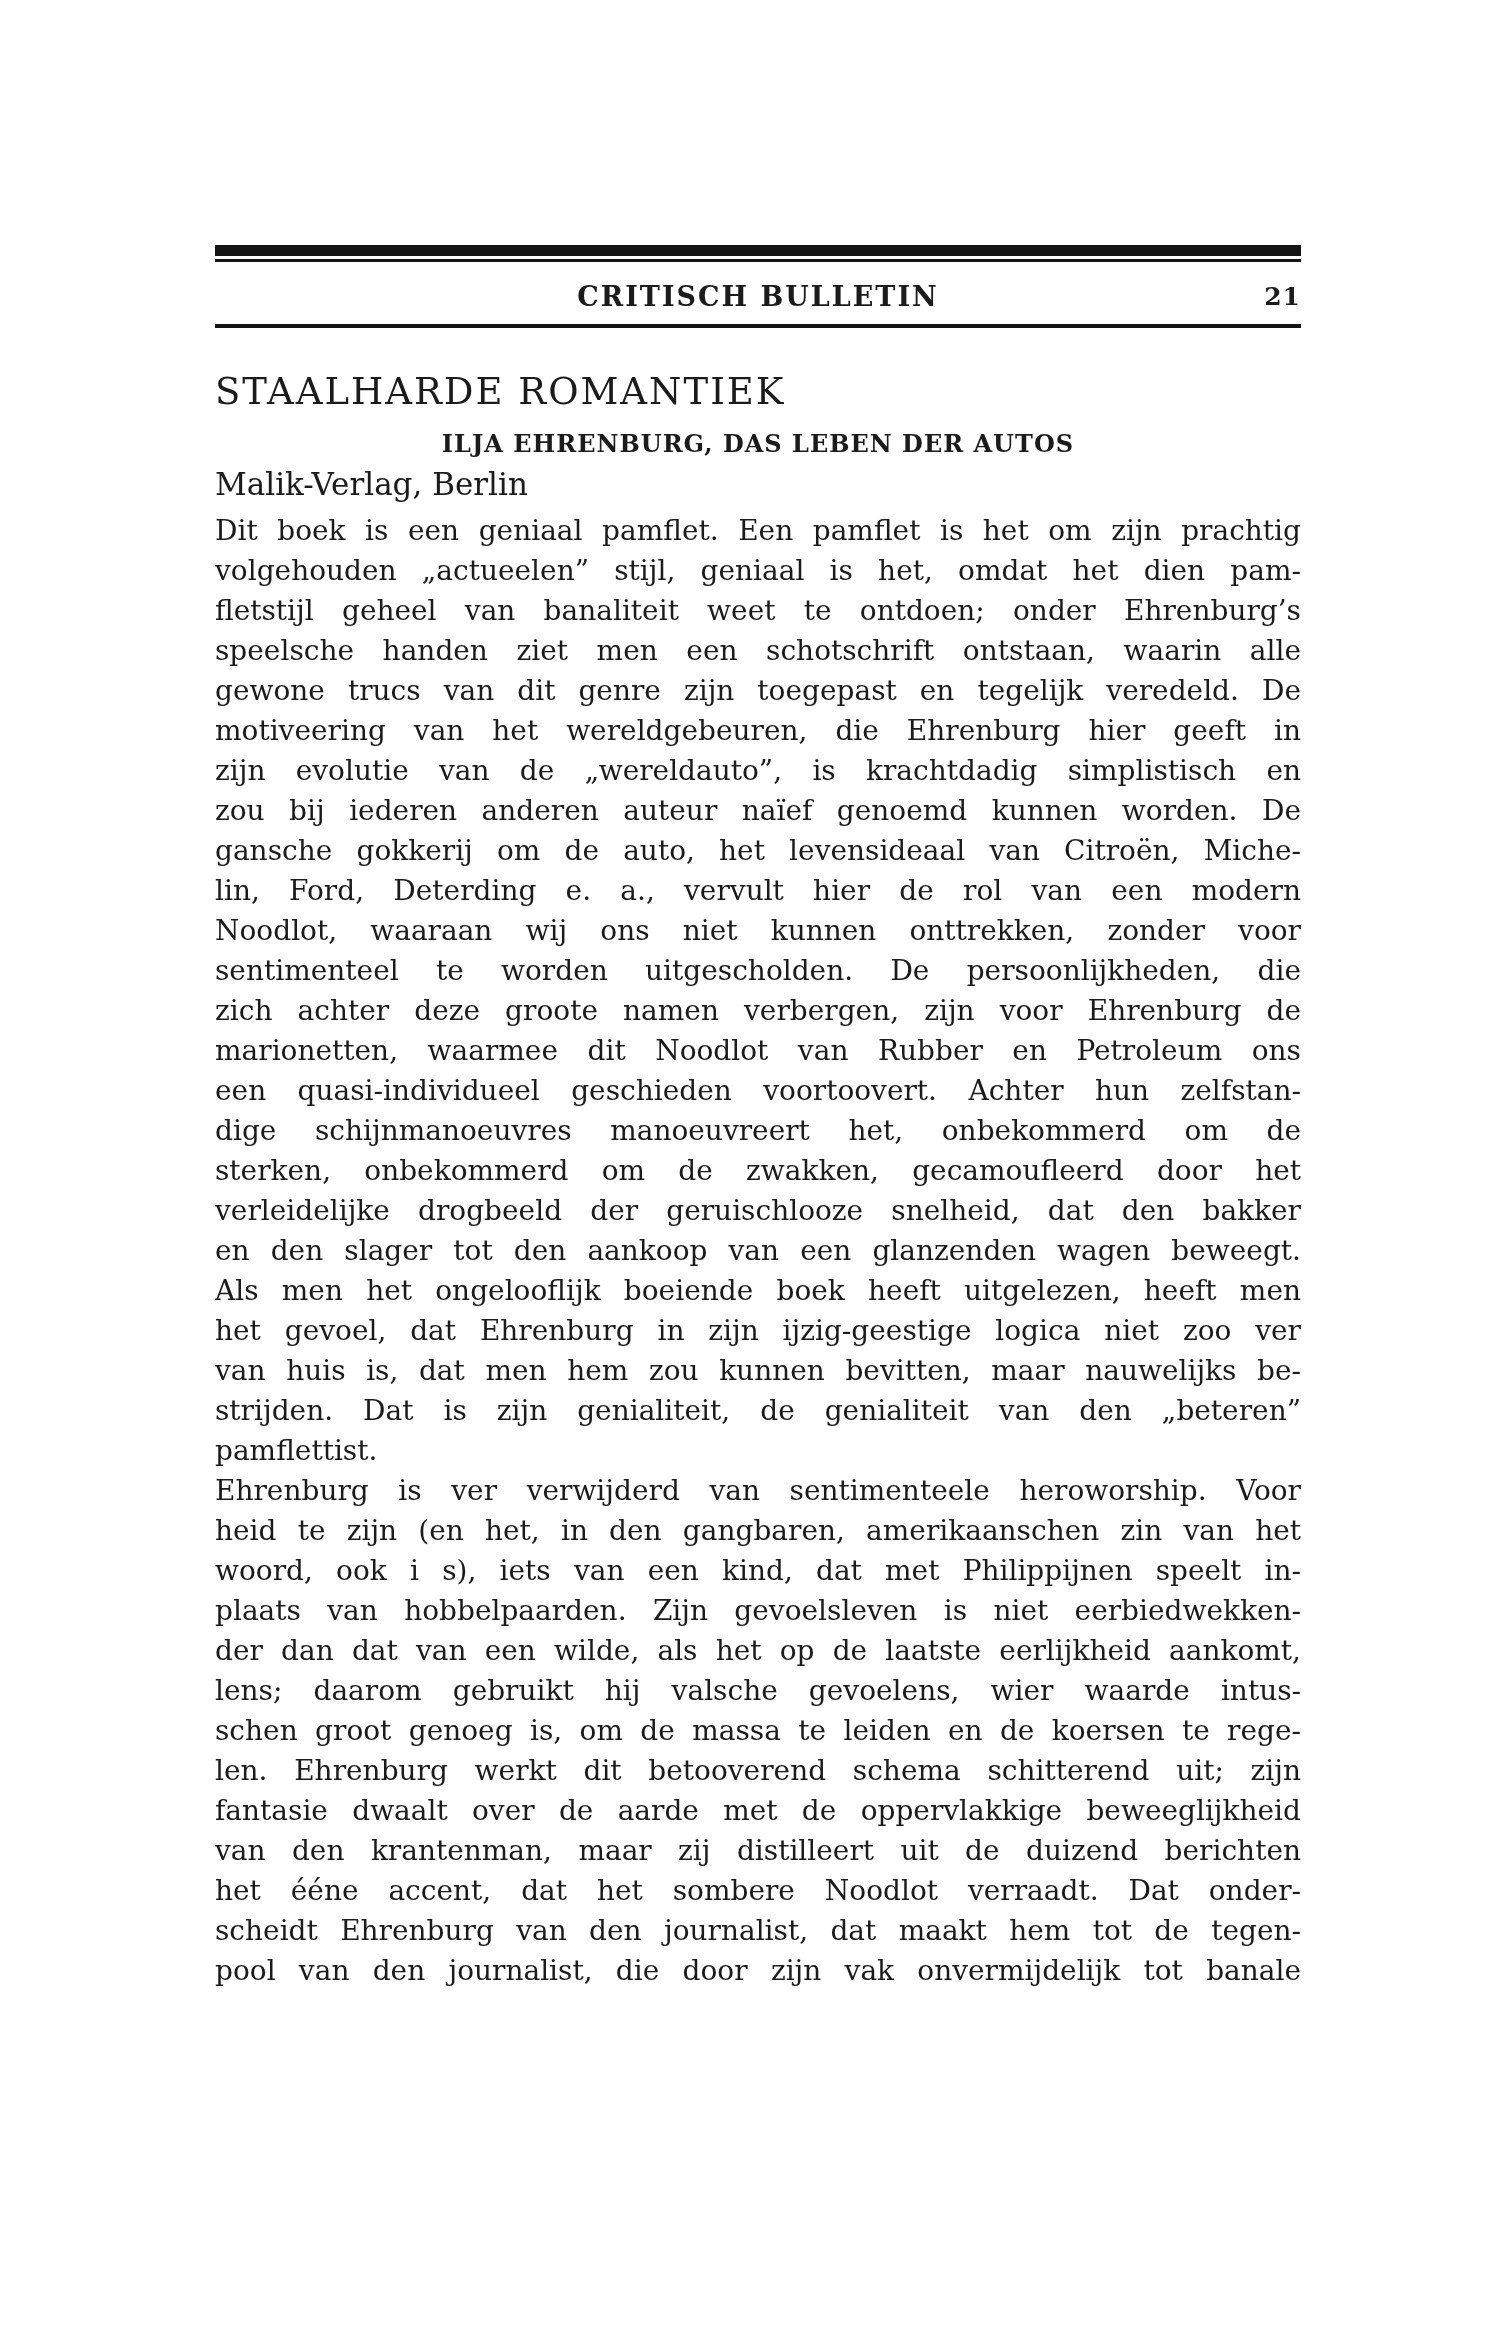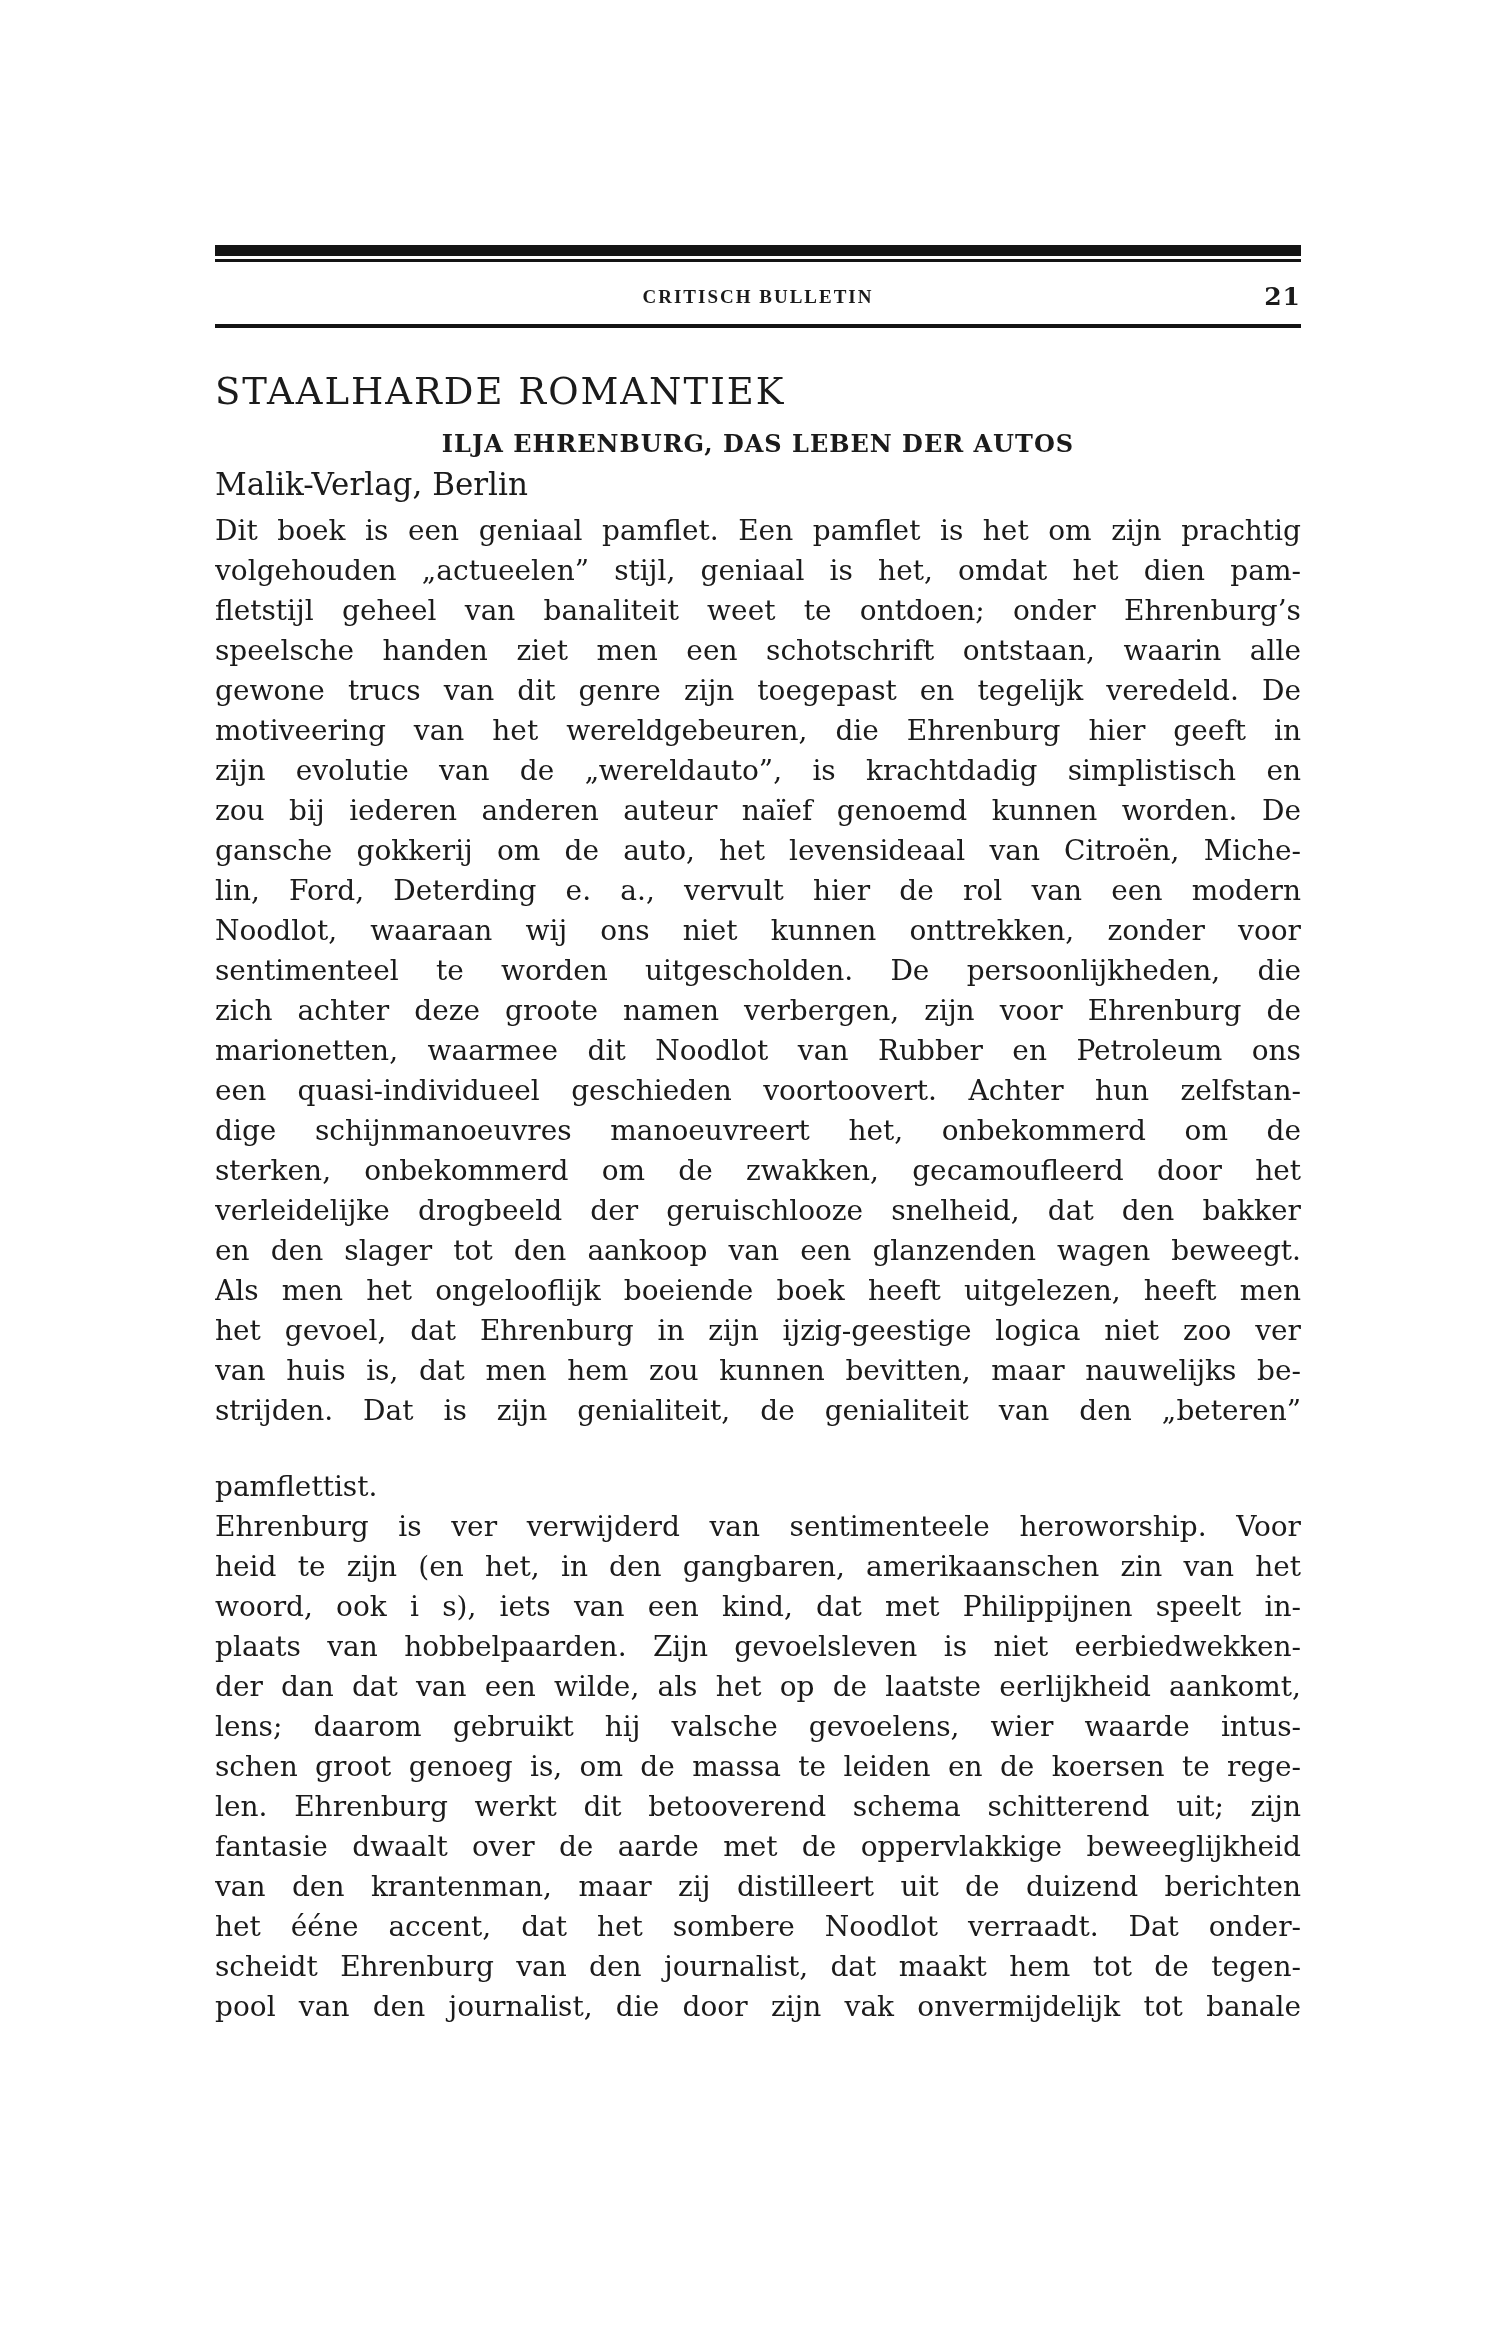--- a/index.html
+++ b/index.html
@@ -32,24 +32,23 @@
   }
   .running-head {
     position: relative;
     margin-top: 19px;
     height: 32px;
     line-height: 32px;
   }
   .journal-title {
     display: block;
     text-align: center;
-    font-size: 19px;
+    font-size: 27px;
     font-weight: bold;
     letter-spacing: 2px;
-    font-family: Liberation Serif, serif;
   }
   .page-number {
     position: absolute;
     right: 0;
     top: 0;
     font-size: 25px;
     font-weight: bold;
     letter-spacing: 1px;
   }
   .rule-thin {
@@ -91,21 +90,20 @@
   .line {
     height: 40px;
     line-height: 40px;
     text-align: justify;
     text-align-last: justify;
     overflow: hidden;
     white-space: normal;
   }
   .line.par-end {
     text-align-last: left;
-    margin-top: 36px;
   }
 </style>
 </head>
 <body>
 
 <div class="scan-page">
 
   <div class="rule-thick"></div>
   <div class="rule-mid"></div>
 

